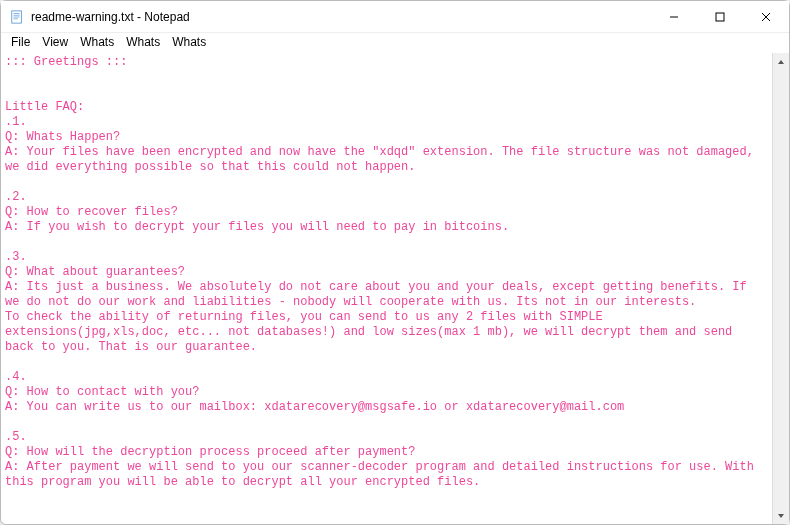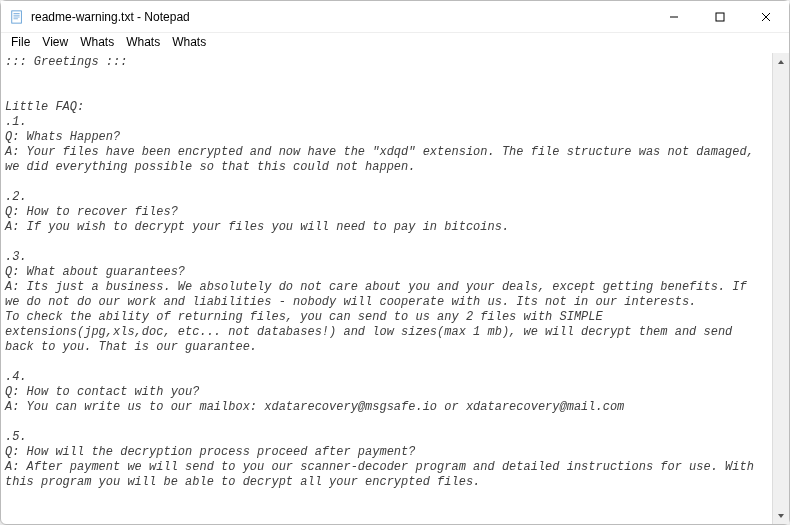--- a/index.html
+++ b/index.html
@@ -73,25 +73,24 @@
       flex: 1;
       display: flex;
       overflow: hidden;
     }
     .content {
       flex: 1;
       padding: 2px 4px;
       font-family: Consolas, "Courier New", monospace;
       font-size: 12px;
       line-height: 15px;
-      color: #404040;
+      color: #ec4899;
       white-space: pre-wrap;
       word-wrap: break-word;
       overflow: hidden;
-      font-style: italic;
     }
     .scrollbar {
       width: 17px;
       background: #f0f0f0;
       position: relative;
       border-left: 1px solid #ddd;
     }
     .scroll-arrow {
       width: 100%;
       height: 17px;

